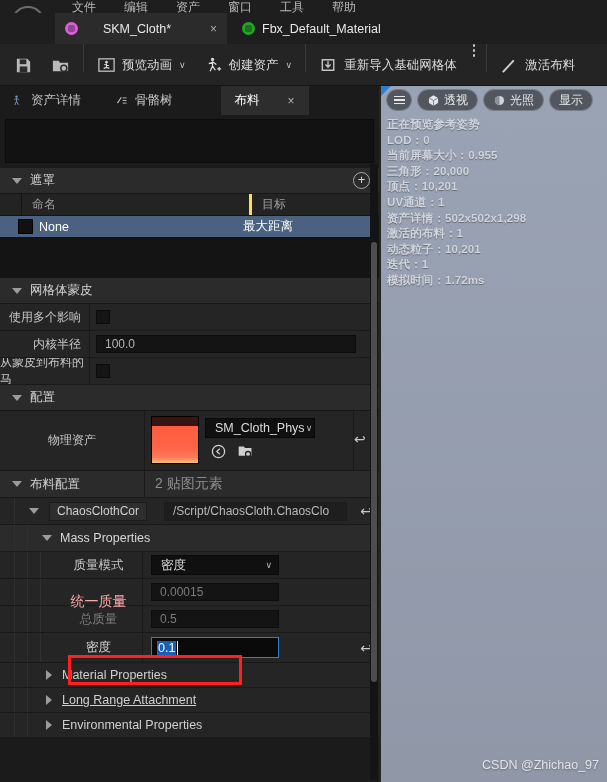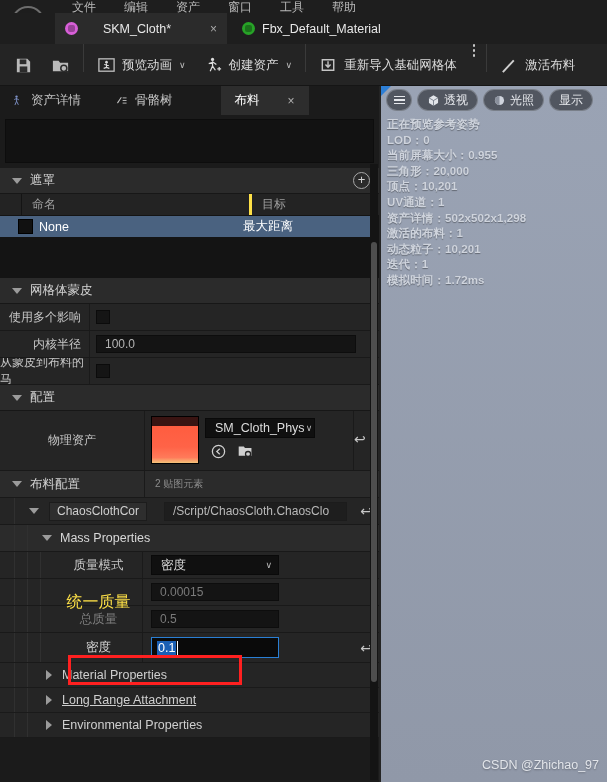--- a/index.html
+++ b/index.html
@@ -464,21 +464,21 @@
         </div>
       </div>
       <div class="revert" style="display:flex;align-items:flex-start;padding-top:20px;border-left:1px solid #1a1a1a;">↩</div>
     </div>
 
     <div class="prow" style="background:#2b2b2b;">
       <div style="width:145px;display:flex;align-items:center;gap:8px;padding-left:12px;height:100%;border-right:1px solid #1a1a1a;">
         <span class="tri-d"></span>
         <span style="color:#d2d2d2;font-size:12.5px;">布料配置</span>
       </div>
-      <div class="pval" style="color:#8e8e8e;font-size:10px;padding-left:10px;">2 贴图元素</div>
+      <div class="pval" style="color:#8e8e8e;font-size:14px;padding-left:10px;">2 贴图元素</div>
     </div>
 
     <div class="nestrow">
       <div class="guide" style="margin-left:14px;"></div>
       <span class="tri-d" style="margin-left:14px;"></span>
       <div class="pill" style="width:98px;margin-left:10px;justify-content:center;">ChaosClothCor</div>
       <div class="pill wide" style="flex:1;margin-left:17px;margin-right:6px;">/Script/ChaosCloth.ChaosClo</div>
       <div class="revert">↩</div>
     </div>
 
@@ -502,21 +502,21 @@
           <span class="caret">∨</span>
         </div>
       </div>
     </div>
 
     <div class="nestrow">
       <div class="guide" style="margin-left:14px;"></div>
       <div class="guide" style="margin-left:12px;"></div>
       <div class="guide" style="margin-left:12px;"></div>
       <div style="width:88px;display:flex;align-items:center;justify-content:center;height:100%;border-right:1px solid #1a1a1a;margin-left:14px;">
-        <span style="color:#fde047;font-size:16px;margin-top:20px;">统一质量</span>
+        <span style="color:#fca5a5;font-size:14px;margin-top:20px;">统一质量</span>
       </div>
       <div style="flex:1;padding-left:8px;">
         <div class="numfield dim" style="width:128px;">0.00015</div>
       </div>
     </div>
 
     <div class="nestrow">
       <div class="guide" style="margin-left:14px;"></div>
       <div class="guide" style="margin-left:12px;"></div>
       <div class="guide" style="margin-left:12px;"></div>

